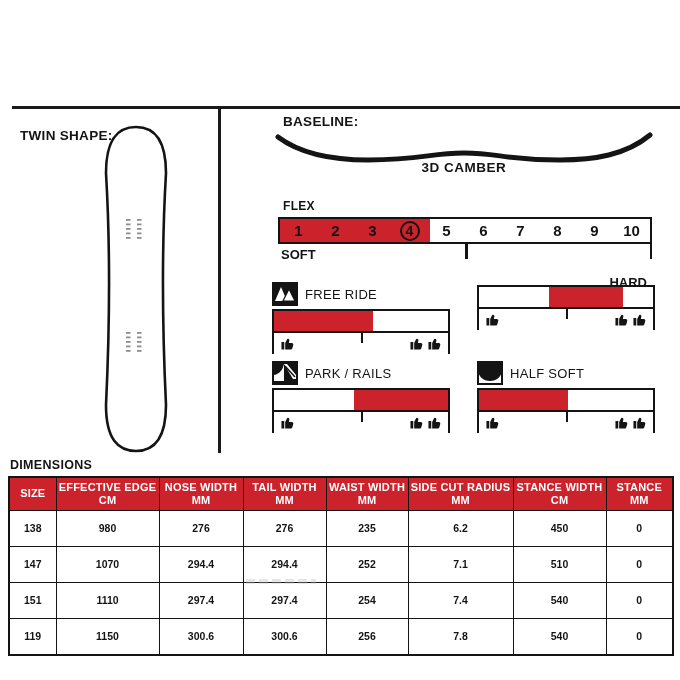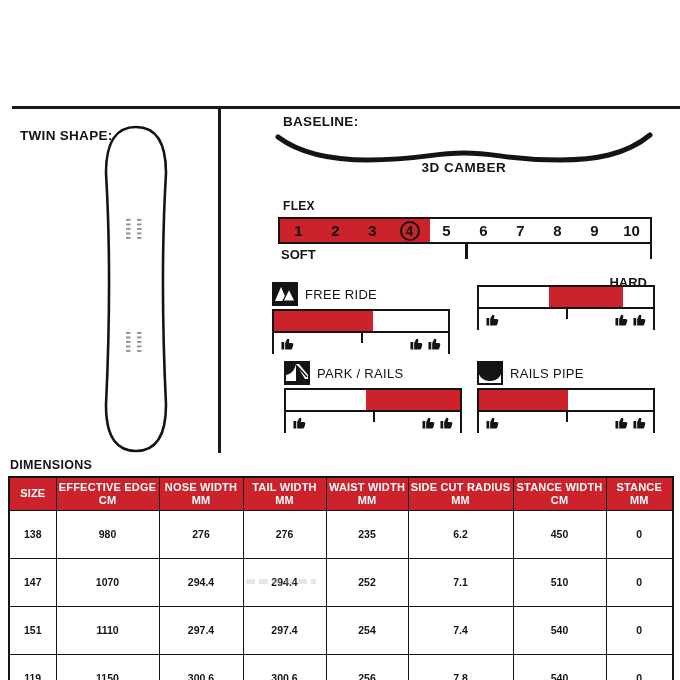--- a/index.html
+++ b/index.html
@@ -34,21 +34,21 @@
   .mod-ruler .tick{position:absolute;left:50%;top:0;width:2px;height:10px;background:#141414;}
   .thumb-left{position:absolute;left:7px;top:4px;}
   .thumbs-right{position:absolute;right:7px;top:4px;display:flex;gap:5px;}
   
   #dims-title{left:10px;top:458px;font-size:12.5px;}
   table{position:absolute;left:8px;top:476px;width:664px;border-collapse:collapse;table-layout:fixed;}
   th{background:#cb222c;color:#fff;font-size:11px;font-weight:bold;line-height:1.18;
      padding:3px 1px;border:1.5px solid #141414;letter-spacing:.2px;}
   th span{white-space:pre-line;}
   td{font-size:10.5px;font-weight:bold;text-align:center;height:13px;
-     padding:17px 1px;border:1.5px solid #141414;}
+     padding:11px 1px;border:1.5px solid #141414;}
   table{border:2.5px solid #141414;}
   #watermark{position:absolute;left:246px;top:579px;width:70px;height:5px;opacity:.35;
     background:repeating-linear-gradient(90deg,#b9b9b9 0 9px,transparent 9px 13px);}
   svg{display:block;}
 </style>
 </head>
 <body>
 
 <div id="stage">
 
@@ -172,21 +172,21 @@
           </span>
         <span>
             <svg width="13" height="13" viewBox="0 0 14 14">
               <path fill="#141414" d="M0.5,5.5 h3 v8 h-3 z M4.5,13.5 h5.8 c0.9,0 1.7,-0.6 1.9,-1.5 l1,-3.4 c0.3,-1.1 -0.5,-2.1 -1.6,-2.1 H8.4 l0.6,-2.6 C9.2,2.9 8.5,2 7.5,2 7,2 6.6,2.3 6.4,2.7 L4.5,6.5 Z"></path>
             </svg>
           </span>
       </span>
     </div>
   </div>
 
-  <div class="module" style="left:272px;top:361px;margin-left:12px;">
+  <div class="module" style="left:272px;top:361px;">
     <div class="mod-header">
       <span>
         <svg width="26" height="24" viewBox="0 0 26 24">
           <rect width="26" height="24" fill="#141414"></rect>
           <path d="M2,20 L2,14 C8,13 11,8 12,3 L12,20 Z" fill="#fff"></path>
           <path d="M12,3 15,3 24,14 24,18 21,18 Z" fill="#fff"></path>
           <line x1="13" y1="5" x2="23" y2="16" stroke="#141414" stroke-width="1.5"></line>
         </svg>
       </span>
       <span class="mod-label">PARK / RAILS</span>
@@ -217,21 +217,21 @@
   </div>
 
   <div class="module" style="left:477px;top:361px;">
     <div class="mod-header">
       <span>
         <svg width="26" height="24" viewBox="0 0 26 24">
           <rect x="1" y="1" width="24" height="22" fill="#fff" stroke="#141414" stroke-width="2"></rect>
           <path d="M1,1 H25 V8 C25,16 19.5,20 13,20 C6.5,20 1,16 1,8 Z" fill="#141414"></path>
         </svg>
       </span>
-      <span class="mod-label">RAILS PIPE</span>
+      <span class="mod-label">HALF SOFT</span>
     </div>
     <div class="mod-bar">
       <div class="mod-fill" style="left:0%;width:51%"></div>
     </div>
     <div class="mod-ruler">
       <div class="tick"></div>
       <span class="thumb-left">
         <svg width="13" height="13" viewBox="0 0 14 14">
             <path fill="#141414" d="M0.5,5.5 h3 v8 h-3 z M4.5,13.5 h5.8 c0.9,0 1.7,-0.6 1.9,-1.5 l1,-3.4 c0.3,-1.1 -0.5,-2.1 -1.6,-2.1 H8.4 l0.6,-2.6 C9.2,2.9 8.5,2 7.5,2 7,2 6.6,2.3 6.4,2.7 L4.5,6.5 Z"></path>
           </svg>

